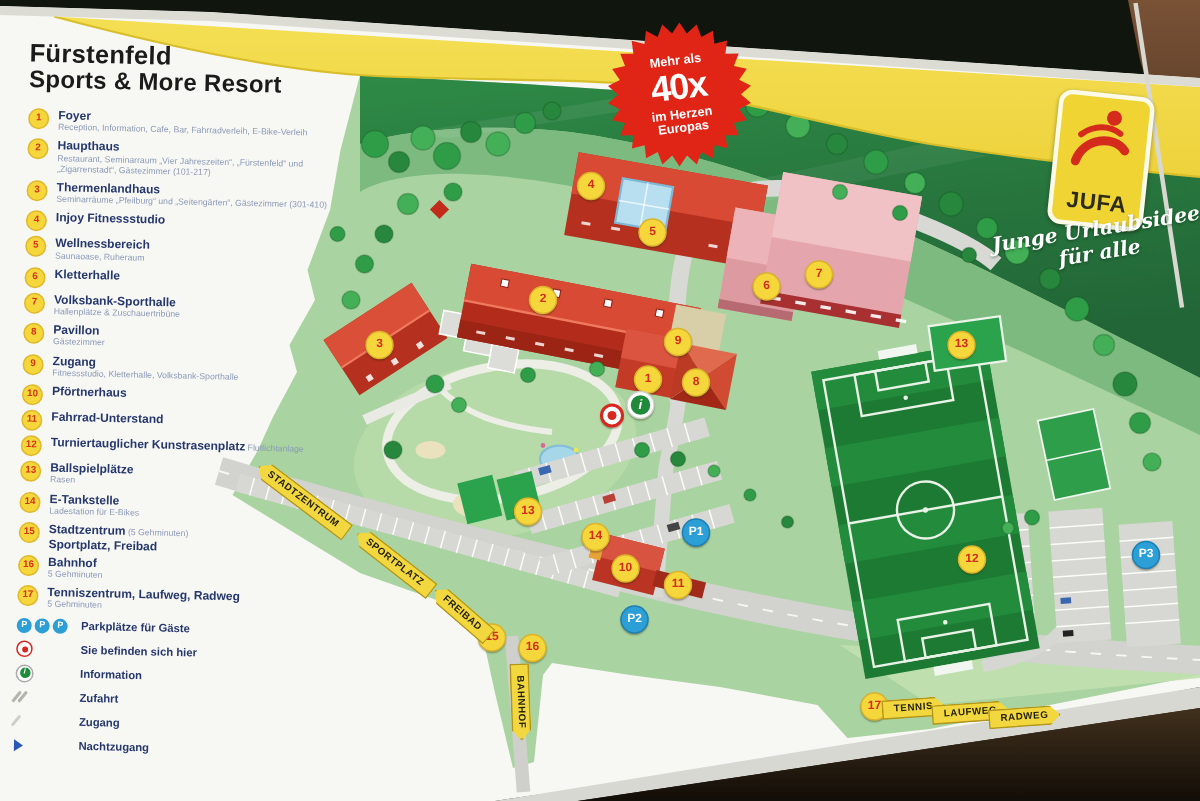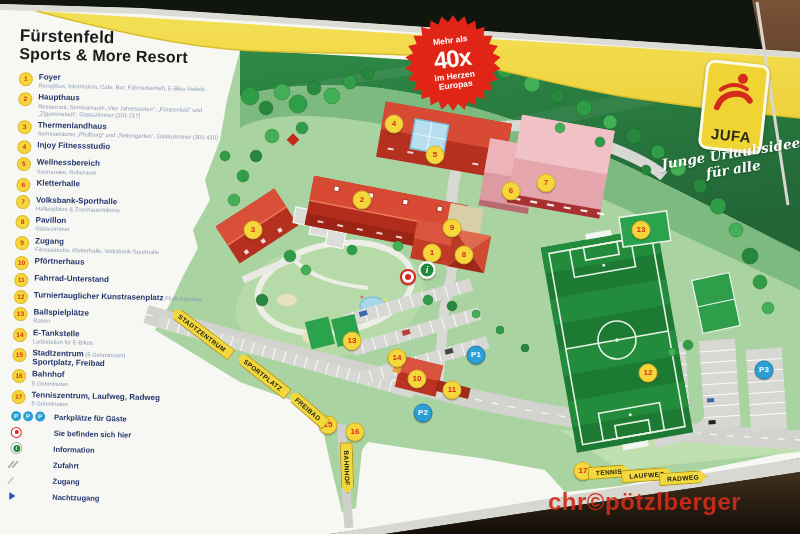--- a/index.html
+++ b/index.html
@@ -505,35 +505,34 @@
         <div class="mk" style="left: 452px; top: 228px;">9</div>
         <div class="mk" style="left: 417px; top: 379px;">10</div>
         <div class="mk" style="left: 452px; top: 390px;">11</div>
         <div class="mk" style="left: 648px; top: 373px;">12</div>
         <div class="mk" style="left: 352px; top: 341px;">13</div>
         <div class="mk" style="left: 641px; top: 230px;">13</div>
         <div class="mk" style="left: 397px; top: 358px;">14</div>
         <div class="mk" style="left: 328px; top: 425px;">15</div>
         <div class="mk" style="left: 355px; top: 432px;">16</div>
         <div class="mk" style="left: 583px; top: 471px;">17</div>
-        <div class="mk p" style="left: 464px; top: 355px; margin-left: 12px;">P1</div>
+        <div class="mk p" style="left: 464px; top: 355px;">P1</div>
         <div class="mk p" style="left: 423px; top: 413px;">P2</div>
         <div class="mk p" style="left: 764px; top: 370px;">P3</div>
         <div class="mk here-mk" style="left: 408px; top: 277px;">
           <i></i>
         </div>
         <div class="mk info-mk" style="left: 427px; top: 270px;">
           <i>i</i>
         </div>
       </div>
     <div id="banners">
         <div class="bn tip-left" style="left: 202px; top: 333px; transform: translate(-50%, -50%) rotate(37deg);">STADTZENTRUM</div>
         <div class="bn tip-left" style="left: 263px; top: 375px; transform: translate(-50%, -50%) rotate(38deg);">SPORTPLATZ</div>
         <div class="bn tip-left" style="left: 308px; top: 409px; transform: translate(-50%, -50%) rotate(41deg);">FREIBAD</div>
         <div class="bn tip-right" style="left: 347px; top: 468px; transform: translate(-50%, -50%) rotate(88deg);">BAHNHOF</div>
         <div class="bn tip-right" style="left: 609px; top: 472px; transform: translate(-50%, -50%) rotate(-4deg);">TENNIS</div>
         <div class="bn tip-right" style="left: 647px; top: 475px; transform: translate(-50%, -50%) rotate(-4deg);">LAUFWEG</div>
         <div class="bn tip-right" style="left: 683px; top: 478px; transform: translate(-50%, -50%) rotate(-4deg);">RADWEG</div>
       </div>
 
-    <div class="watermark">chr©pötzlberger</div>
   </div>
 </div>
 
 </body></html>

